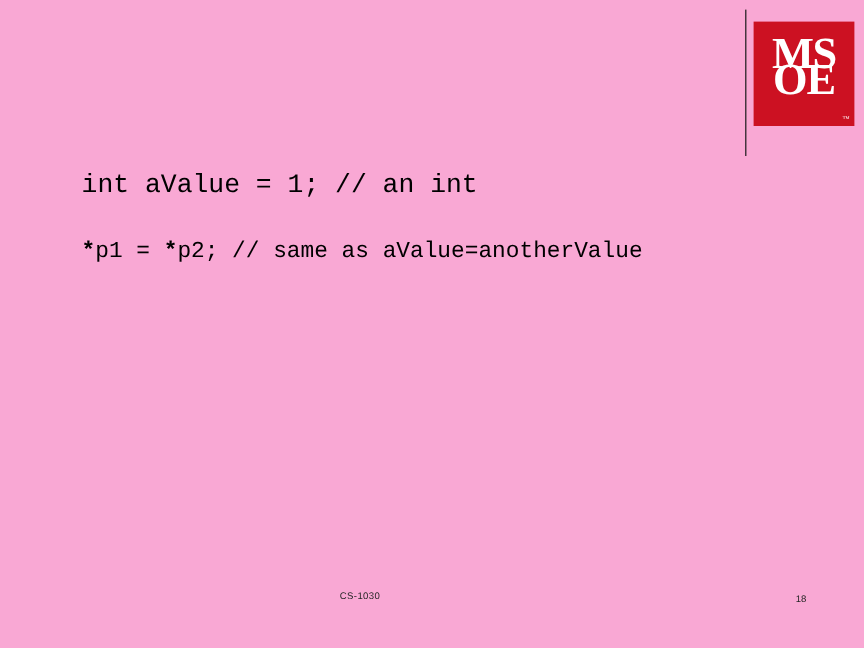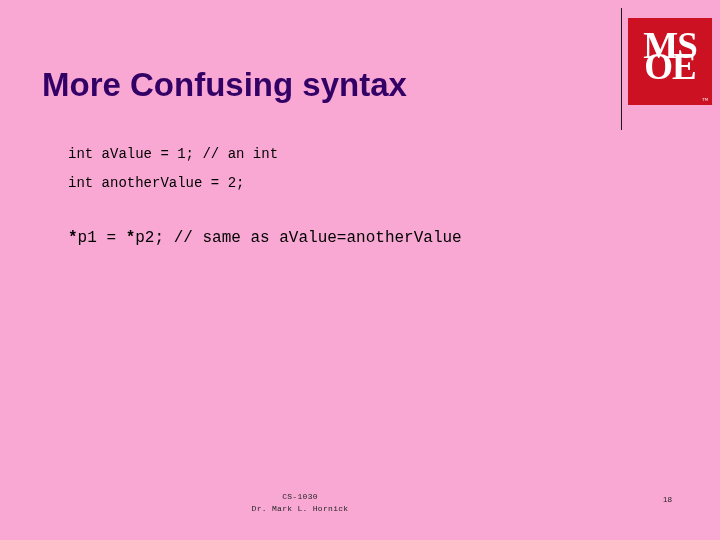--- a/index.html
+++ b/index.html
@@ -98,45 +98,45 @@
     margin: 0 0 25px 0;
   }
 
   .code-group:last-child {
     margin-bottom: 0;
   }
 
   .code-line {
     white-space: pre;
     font-family: "Liberation Mono", "DejaVu Sans Mono", monospace;
-    font-size: 14px;
+    font-size: 22px;
     line-height: 29px;
     color: #000000;
   }
 
   
   .code-group.size-lg .code-line {
-    font-size: 16px;
+    font-size: 19px;
     line-height: 31px;
   }
 
   .code-line .op {
     font-weight: bold;
   }
 
   
 
   #footer-center {
     position: absolute;
     left: 0;
     top: 491px;
     width: 600px;
     text-align: center;
     color: #262626;
-    font-family: Liberation Mono, monospace;
+    font-family: Liberation Sans, sans-serif;
     font-size: 8px;
     line-height: 12px;
   }
 
   #footer-center .footer-line {
     display: block;
     letter-spacing: 0.3px;
   }
 
   #page-number {
@@ -157,34 +157,31 @@
 <div id="slide">
 
   <div id="logo-divider"></div>
 
   <div id="msoe-logo">
     <div class="logo-row logo-row-top">MS</div>
     <div class="logo-row logo-row-bottom">OE</div>
     <div class="logo-tm">™</div>
   </div>
 
-  <div id="slide-title">More Confusing syntax</div>
 
   <div id="code-body">
       <div class="code-group">
         <div class="code-line"><span>int aValue = 1; // an int</span></div>
-        <div class="code-line"><span>int anotherValue = 2;</span></div>
       </div>
       <div class="code-group">
       </div>
       <div class="code-group size-lg">
         <div class="code-line"><span class="op">*</span><span>p1 = </span><span class="op">*</span><span>p2; // same as aValue=anotherValue</span></div>
       </div>
     </div>
 
   <div id="footer-center">
     <span class="footer-line">CS-1030</span>
-    <span class="footer-line">Dr. Mark L. Hornick</span>
   </div>
 
   <div id="page-number">18</div>
 
 </div>
 
 </body></html>

